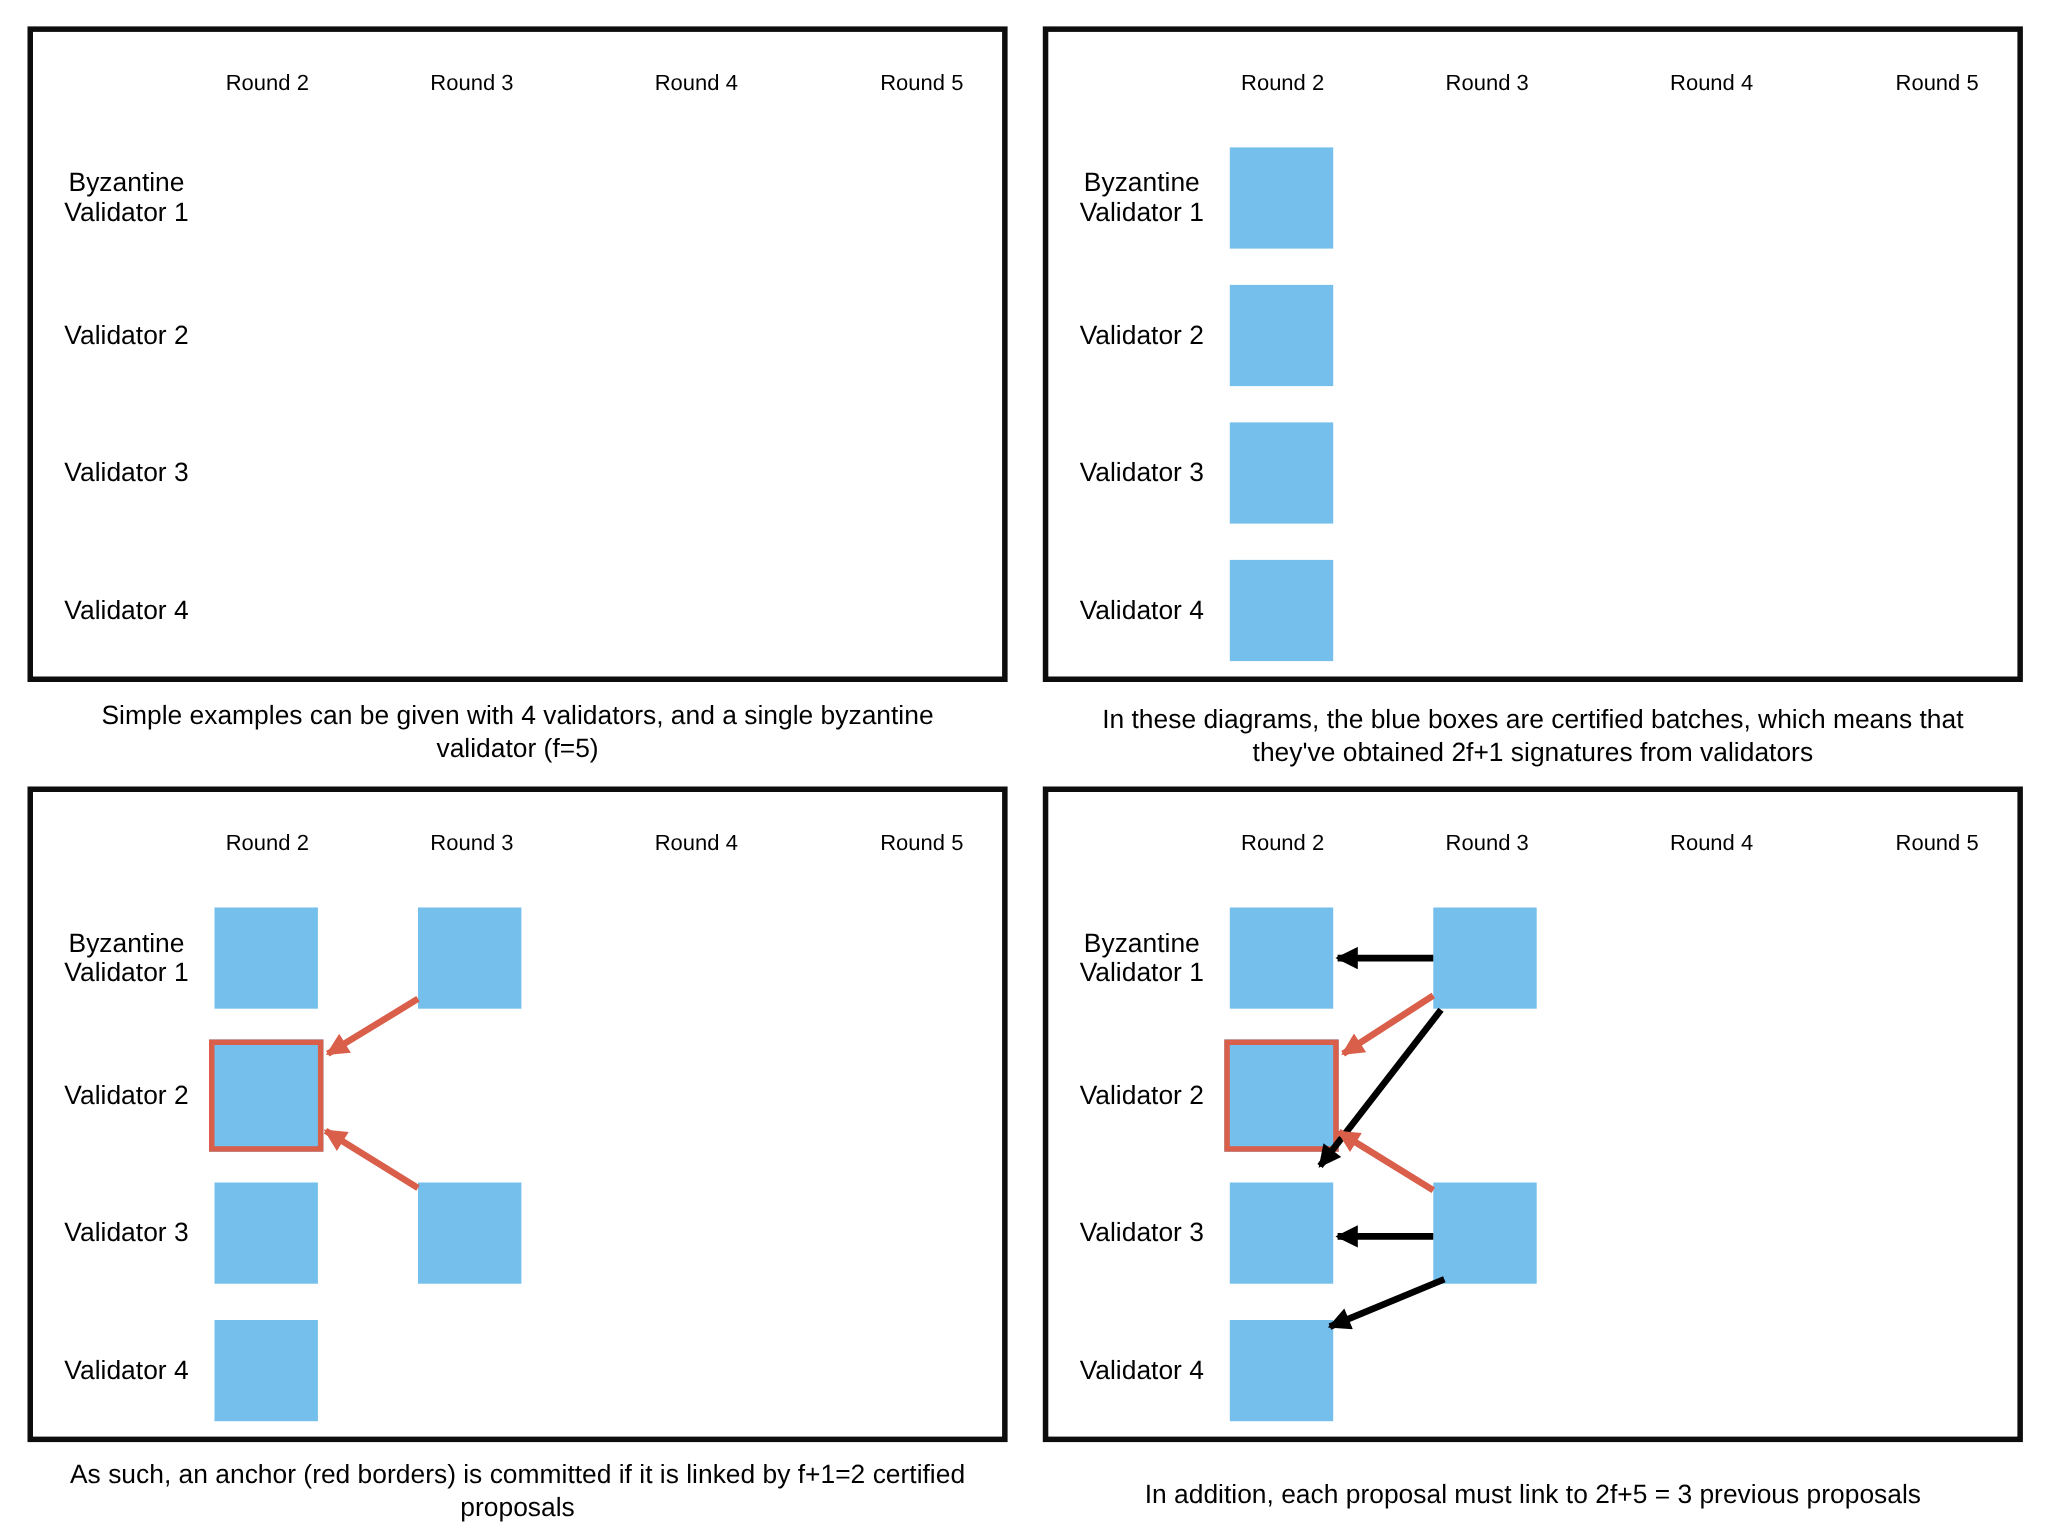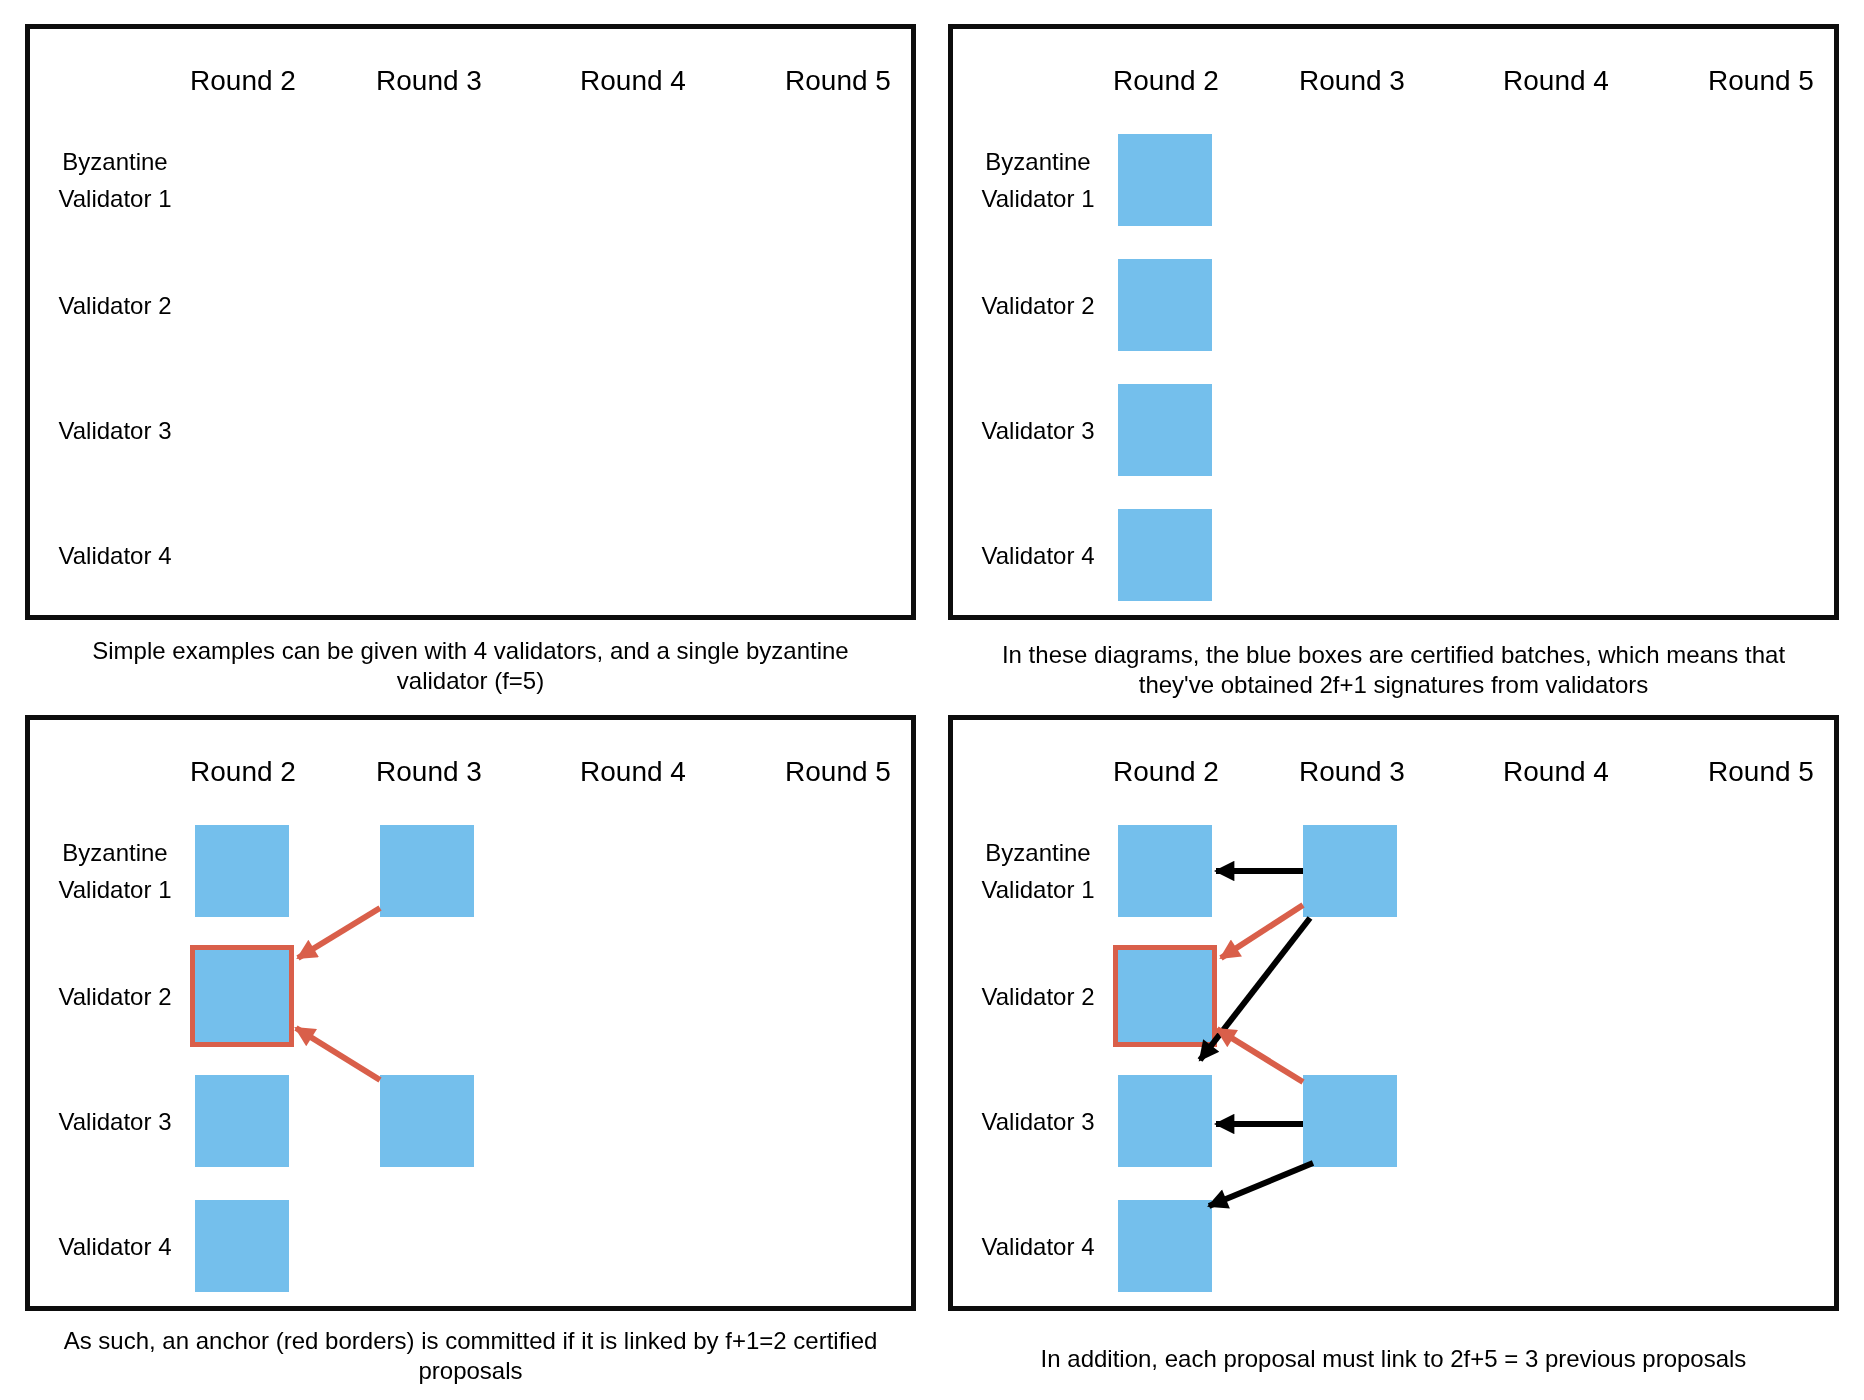--- a/index.html
+++ b/index.html
@@ -10,25 +10,25 @@
   .panel{
     position:absolute;width:881px;height:586px;
     border:5px solid var(--border,#0d0d0d);background:#fff;
   }
   #p0{left:25px;top:24px}
   #p1{left:948px;top:24px}
   #p2{left:25px;top:715px}
   #p3{left:948px;top:715px}
   .round-label{
     position:absolute;top:36px;transform:translateX(-50%);
-    font-size:28px;white-space:nowrap;z-index:0;
+    font-size:20px;white-space:nowrap;z-index:0;
   }
   .validator-label{
     position:absolute;left:10px;width:150px;text-align:center;
-    transform:translateY(-50%);font-size:24px;line-height:37px;z-index:0;
+    transform:translateY(-50%);font-size:24px;line-height:27px;z-index:0;
   }
   .batch-box{
     position:absolute;width:94px;height:92px;
     background:var(--blue,#74bfec);z-index:1;
   }
   .batch-box.anchor{border:5px solid var(--red,#d95f4a)}
   .arrow-svg{
     position:absolute;left:0;top:0;width:881px;height:586px;
     overflow:visible;z-index:2;pointer-events:none;
   }

